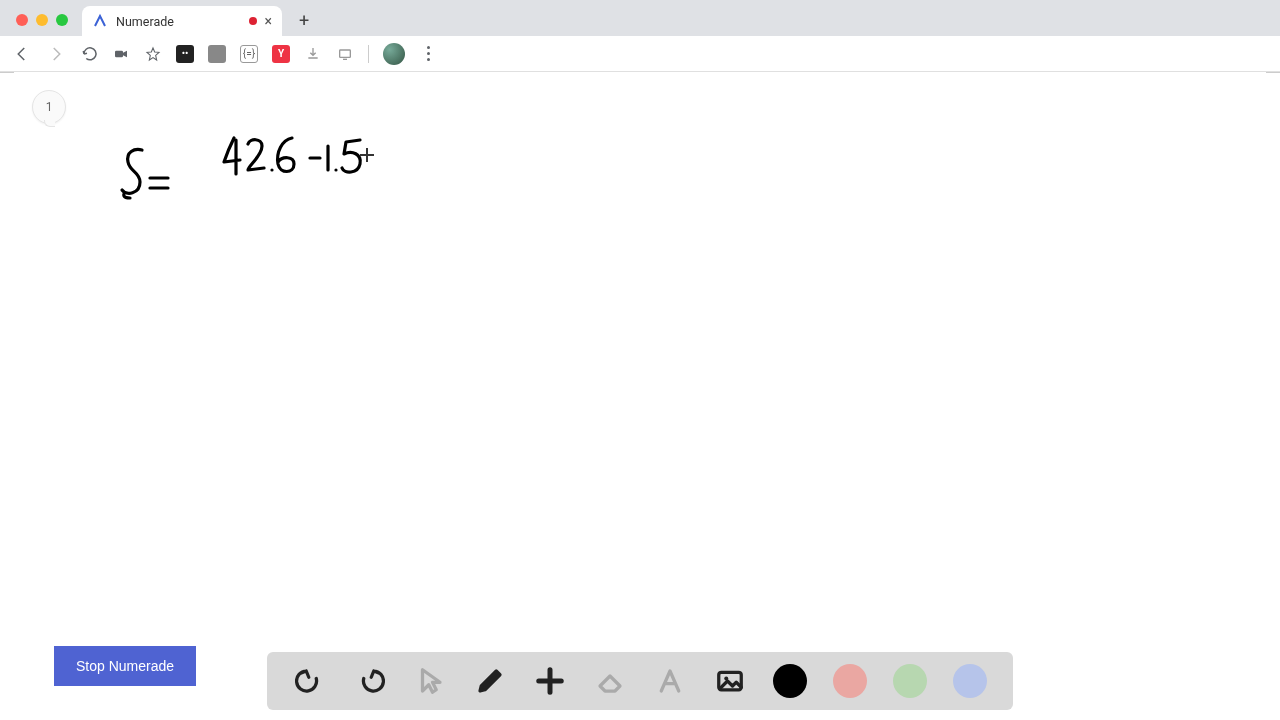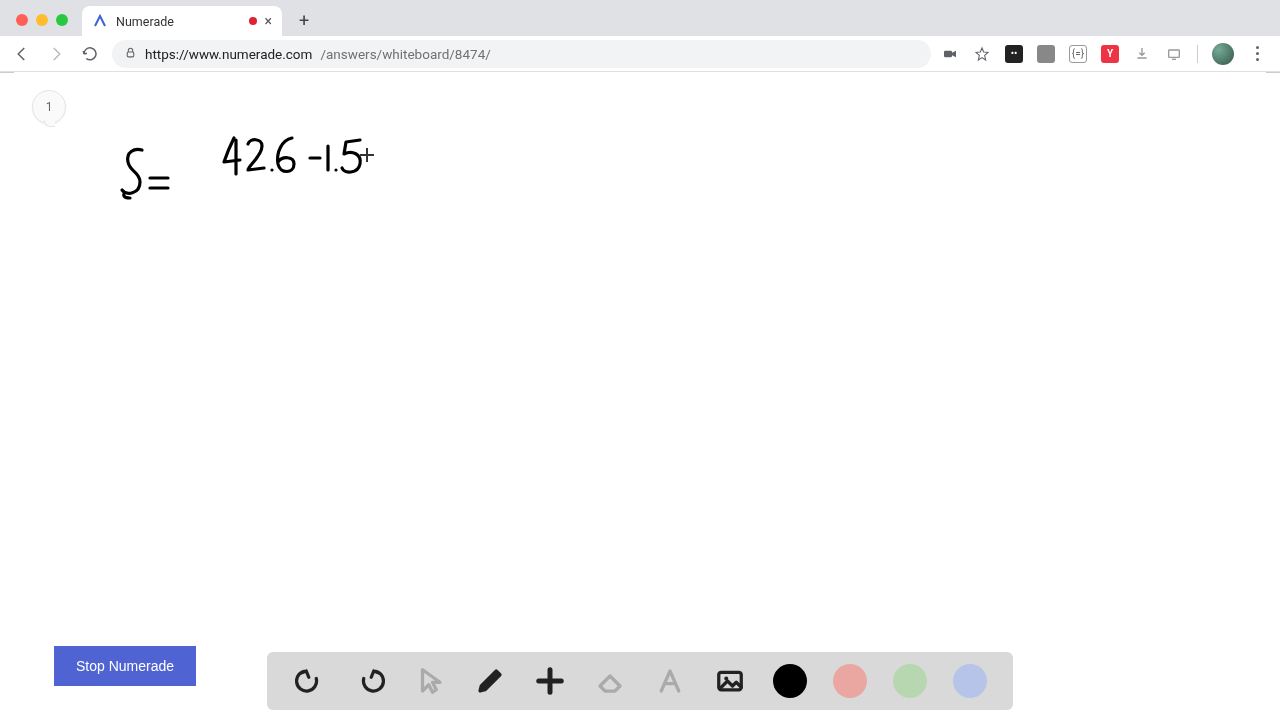--- a/index.html
+++ b/index.html
@@ -185,30 +185,20 @@
     <div class="navbtn disabled">
       <svg viewBox="0 0 24 24" width="18" height="18">
           <path d="M9 4 L17 12 L9 20" stroke="#bbb" stroke-width="2" fill="none"></path>
         </svg>
     </div>
     <div class="navbtn">
       <svg viewBox="0 0 24 24" width="18" height="18">
           <path d="M4 12 a8 8 0 1 1 3 6 M4 12 l-1 -4 M4 12 l4 -1" stroke="#5f6368" stroke-width="2" fill="none"></path>
         </svg>
     </div>
-    <div class="omnibox">
-      <span class="lock">
-        <svg viewBox="0 0 24 24" width="13" height="13">
-            <rect x="6" y="11" width="12" height="9" rx="2" stroke="#5f6368" stroke-width="2" fill="none"></rect>
-            <path d="M8 11 V8 a4 4 0 0 1 8 0 v3" stroke="#5f6368" stroke-width="2" fill="none"></path>
-          </svg>
-      </span>
-      <span>https://www.numerade.com</span>
-        <span class="url-secondary">/answers/whiteboard/8474/</span>
-    </div>
     <div class="ext-icons">
       <div class="ext" style="color:#5f6368">
         <svg viewBox="0 0 24 24" width="16" height="16">
             <rect x="3" y="7" width="12" height="10" rx="2" fill="#5f6368"></rect>
             <path d="M15 10 L21 7 V17 L15 14 Z" fill="#5f6368"></path>
           </svg>
       </div>
       <div class="ext" style="color:#5f6368">
         <svg viewBox="0 0 24 24" width="16" height="16">
             <path d="M12 3 L14.5 9 L21 9.5 L16 14 L17.5 21 L12 17.5 L6.5 21 L8 14 L3 9.5 L9.5 9 Z" stroke="#5f6368" stroke-width="1.6" fill="none"></path>

